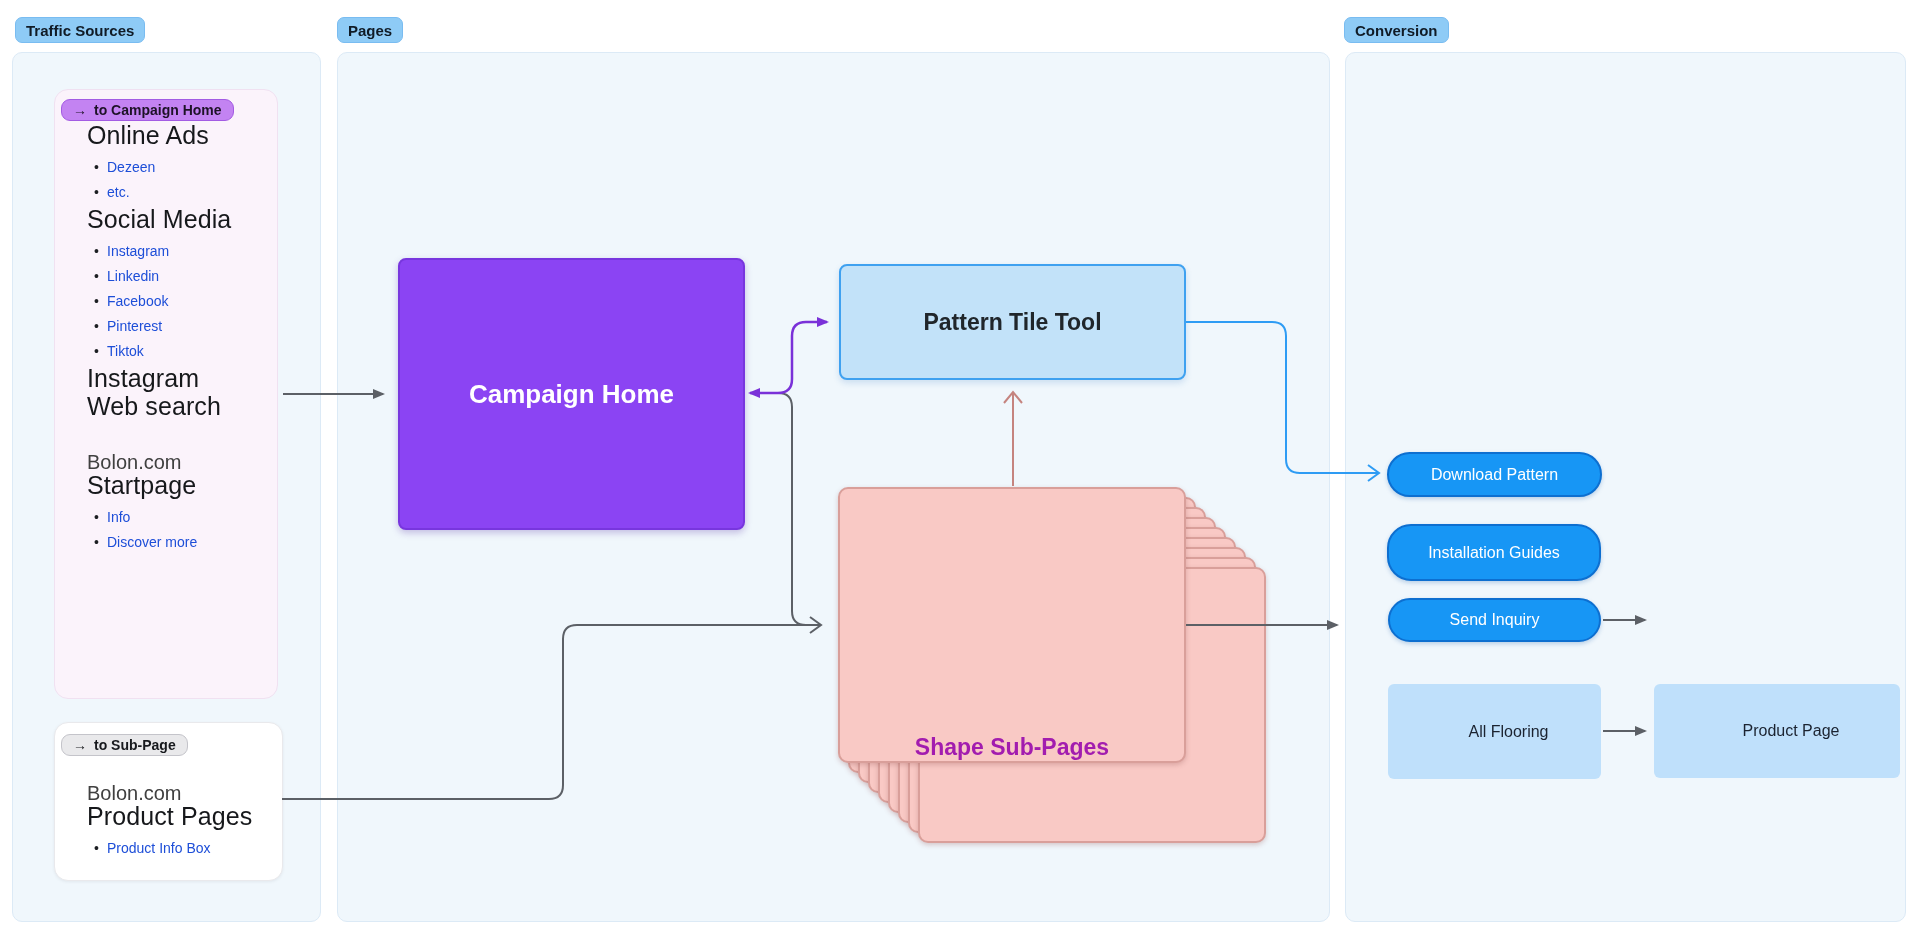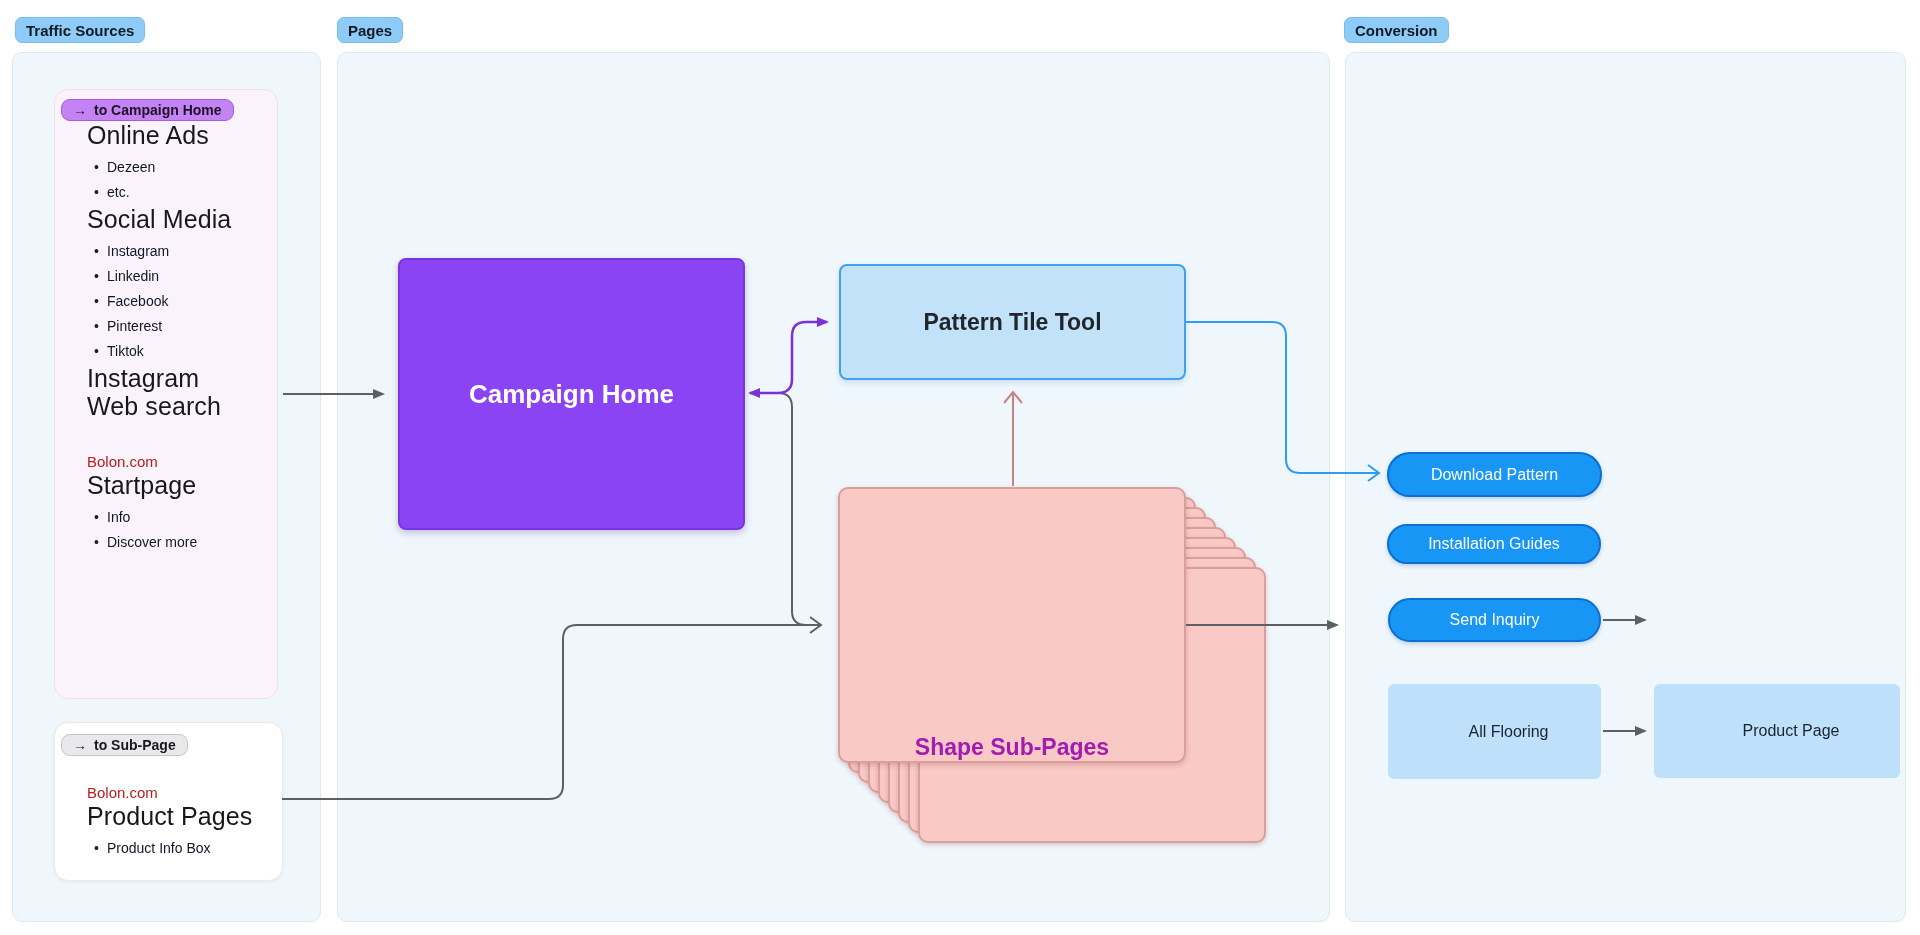--- a/index.html
+++ b/index.html
@@ -34,24 +34,24 @@
     background:#ffffff;border:1.5px solid #e9e9ec;box-shadow:0 1px 3px rgba(60,60,80,.08);
   }
   .tag-pill{
     display:inline-flex;align-items:center;gap:7px;height:22px;padding:0 11px;
     border-radius:9px;font-size:14px;font-weight:600;color:#1d1226;
     box-sizing:border-box;white-space:nowrap;
   }
   .tag-purple{background:#c383f2;border:1.5px solid #a35be3;}
   .tag-gray{background:#e9e9eb;border:1.5px solid #c4c4ca;color:#17191d;}
   .card-pad{padding:9px 0 0 6px;}
-  .kicker{font-size:15px;color:#b91c1c;margin:0 0 0 26px;line-height:18px;}
+  .kicker{font-size:20px;color:#404040;margin:0 0 0 26px;line-height:18px;}
   .card h3{font-size:25px;font-weight:500;color:#16181b;margin:0 0 0 26px;line-height:28px;letter-spacing:.1px;}
   .card ul{list-style:none;margin:6px 0 0 0;padding:0 0 0 46px;}
-  .card li{font-size:14px;line-height:25px;color:#0f172a;position:relative;}
+  .card li{font-size:14px;line-height:25px;color:#1d4ed8;position:relative;}
   .card li::before{content:"•";position:absolute;left:-13px;font-size:14px;color:#1c1e22;}
   .mt-head1{margin-top:24px;}
   .mt-head2{margin-top:30px;}
   .mt-head3{margin-top:32px;}
   .mt-head4{margin-top:38px;}
   .mt-kick{margin-top:33px;}
   .mt-kick2{margin-top:28px;}
   .mt-head-tight{margin-top:2px;}
 
   .node{
@@ -77,21 +77,21 @@
   .stack-front{left:0;top:0;display:flex;align-items:flex-end;justify-content:center;
     color:#a21caf;font-size:23px;font-weight:700;}
 
   .cta{
     position:absolute;display:flex;align-items:center;justify-content:center;
     background:#1796f5;border:2.5px solid #0d6fd0;border-radius:24px;
     color:#ffffff;font-size:16px;font-weight:400;box-sizing:border-box;
     box-shadow:0 2px 4px rgba(20,90,170,.25);white-space:nowrap;
   }
   #btn-download{left:1387px;top:452px;width:215px;height:45px;}
-  #btn-guides{left:1387px;top:524px;width:214px;height:40px;}
+  #btn-guides{left:1387px;top:524px;width:214px;height:57px;}
   #btn-inquiry{left:1388px;top:598px;width:213px;height:44px;}
   #btn-contact{left:1654px;top:600px;width:213px;height:42px;}
   .lightbox{
     position:absolute;display:flex;align-items:center;justify-content:center;
     background:#bfe0fb;border-radius:6px;color:#1b2330;font-size:16px;font-weight:500;
     box-sizing:border-box;white-space:nowrap;padding-left:28px;
   }
   #box-flooring{left:1388px;top:684px;width:213px;height:95px;}
   #box-product{left:1654px;top:684px;width:246px;height:94px;}
 

